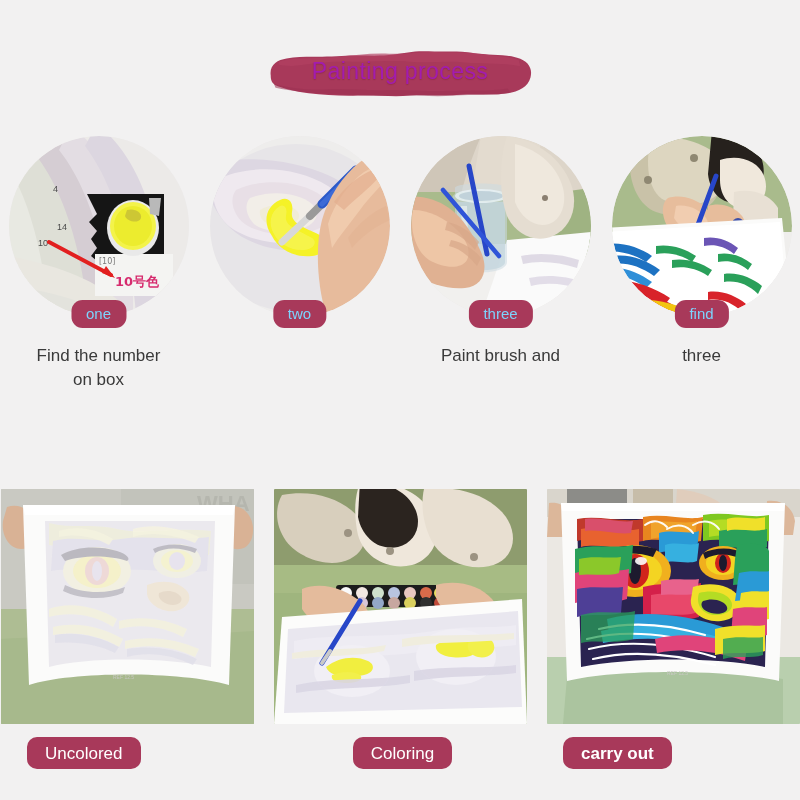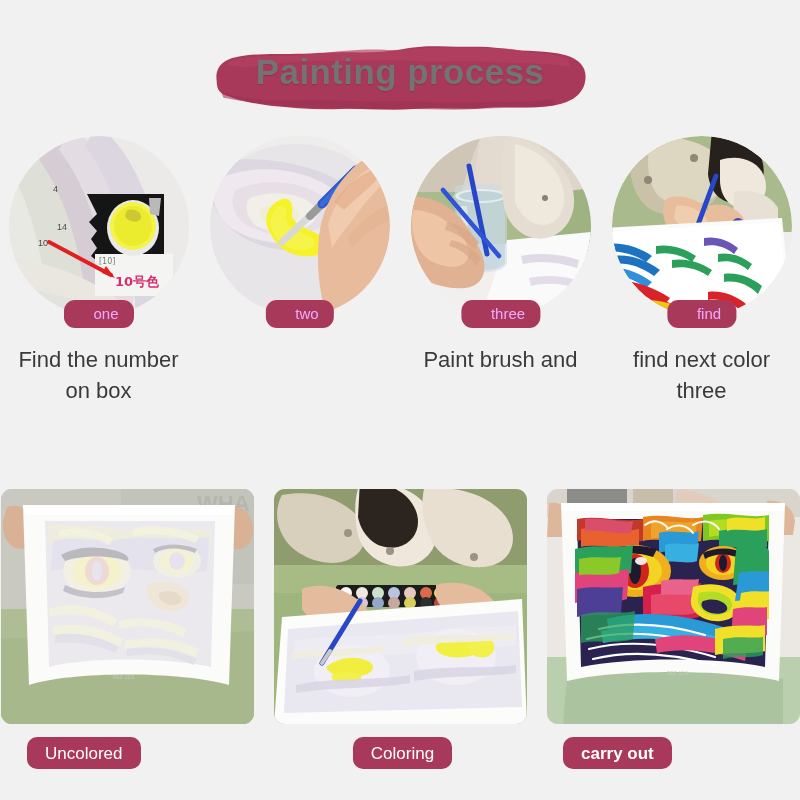--- a/index.html
+++ b/index.html
@@ -20,59 +20,59 @@
     position:relative;
     padding:9px 46px 12px 46px;
     display:flex;align-items:center;justify-content:center;
   }
   .title-stroke .blob{
     position:absolute;left:0;top:0;right:0;bottom:0;
     filter:blur(0.4px);
   }
   .title-text{
     position:relative;z-index:3;
-    color:#737373;font-weight:bold;font-size:35px;
+    color:#a21caf;font-weight:normal;font-size:23px;
     letter-spacing:0.4px;white-space:nowrap;
     text-shadow:0 1px 1px rgba(120,30,55,.35);
   }
 
   
   .steps{
     position:absolute;left:0;top:136px;width:800px;height:320px;
     display:flex;justify-content:center;gap:6px;
   }
   .step{width:195px;position:relative;}
   .circle-wrap{
     position:relative;width:180px;height:180px;margin:0 auto;
   }
   .circle{
     width:180px;height:180px;border-radius:50%;
     overflow:hidden;position:relative;background:#eceaea;
   }
   .badge{
     position:absolute;left:50%;transform:translateX(-50%);
     bottom:-12px;z-index:6;
-    background:#a8395a;color:#f0abfc;
+    background:#a8395a;color:#7dd3fc;
     font-size:15px;line-height:1;
-    padding:6px 15px 7px 30px;border-radius:11px;
+    padding:6px 15px 7px 15px;border-radius:11px;
     white-space:nowrap;
   }
   .caption{
     margin-top:28px;text-align:center;
-    font-size:22px;color:#3a3a3a;line-height:1.42;
+    font-size:17px;color:#3a3a3a;line-height:1.42;
     padding:0 6px;
   }
 
   
   .gallery{
     position:absolute;left:0;top:489px;width:800px;height:235px;
     display:flex;justify-content:center;gap:20px;
   }
   .photo{
-    width:253px;height:235px;border-radius:11px;overflow:hidden;
+    width:253px;height:235px;border-radius:1px;overflow:hidden;
     position:relative;background:#dcdcdc;
   }
   .gallery-labels{
     position:absolute;left:0;top:737px;width:800px;height:32px;
     display:flex;justify-content:center;gap:20px;
   }
   .glabel-slot{width:253px;display:flex;justify-content:center;}
   .glabel{
     background:#a8395a;color:#fff;font-size:17px;line-height:1;
     padding:8px 18px 9px 18px;border-radius:10px;white-space:nowrap;
@@ -301,21 +301,20 @@
               <path d="M10,170 C22,168 34,172 44,180 L6,180 Z" fill="#181818"></path>
               <path d="M96,156 C110,154 124,160 134,168 L130,176 C120,166 108,162 96,164 Z" fill="#d8232a"></path>
               <path d="M112,138 C126,136 140,142 150,150 L146,158 C136,148 124,144 112,146 Z" fill="#2aa05a"></path>
             </g>
           </g>
         </svg>
       </div>
       <span class="badge">find</span>
     </div>
     <div class="caption">
-      <div>find next color</div>
       <div>three</div>
     </div>
   </div>
 
 </div>
 
 <div class="gallery">
 
   <div class="photo">
     <svg viewBox="0 0 253 235" width="253" height="235">

